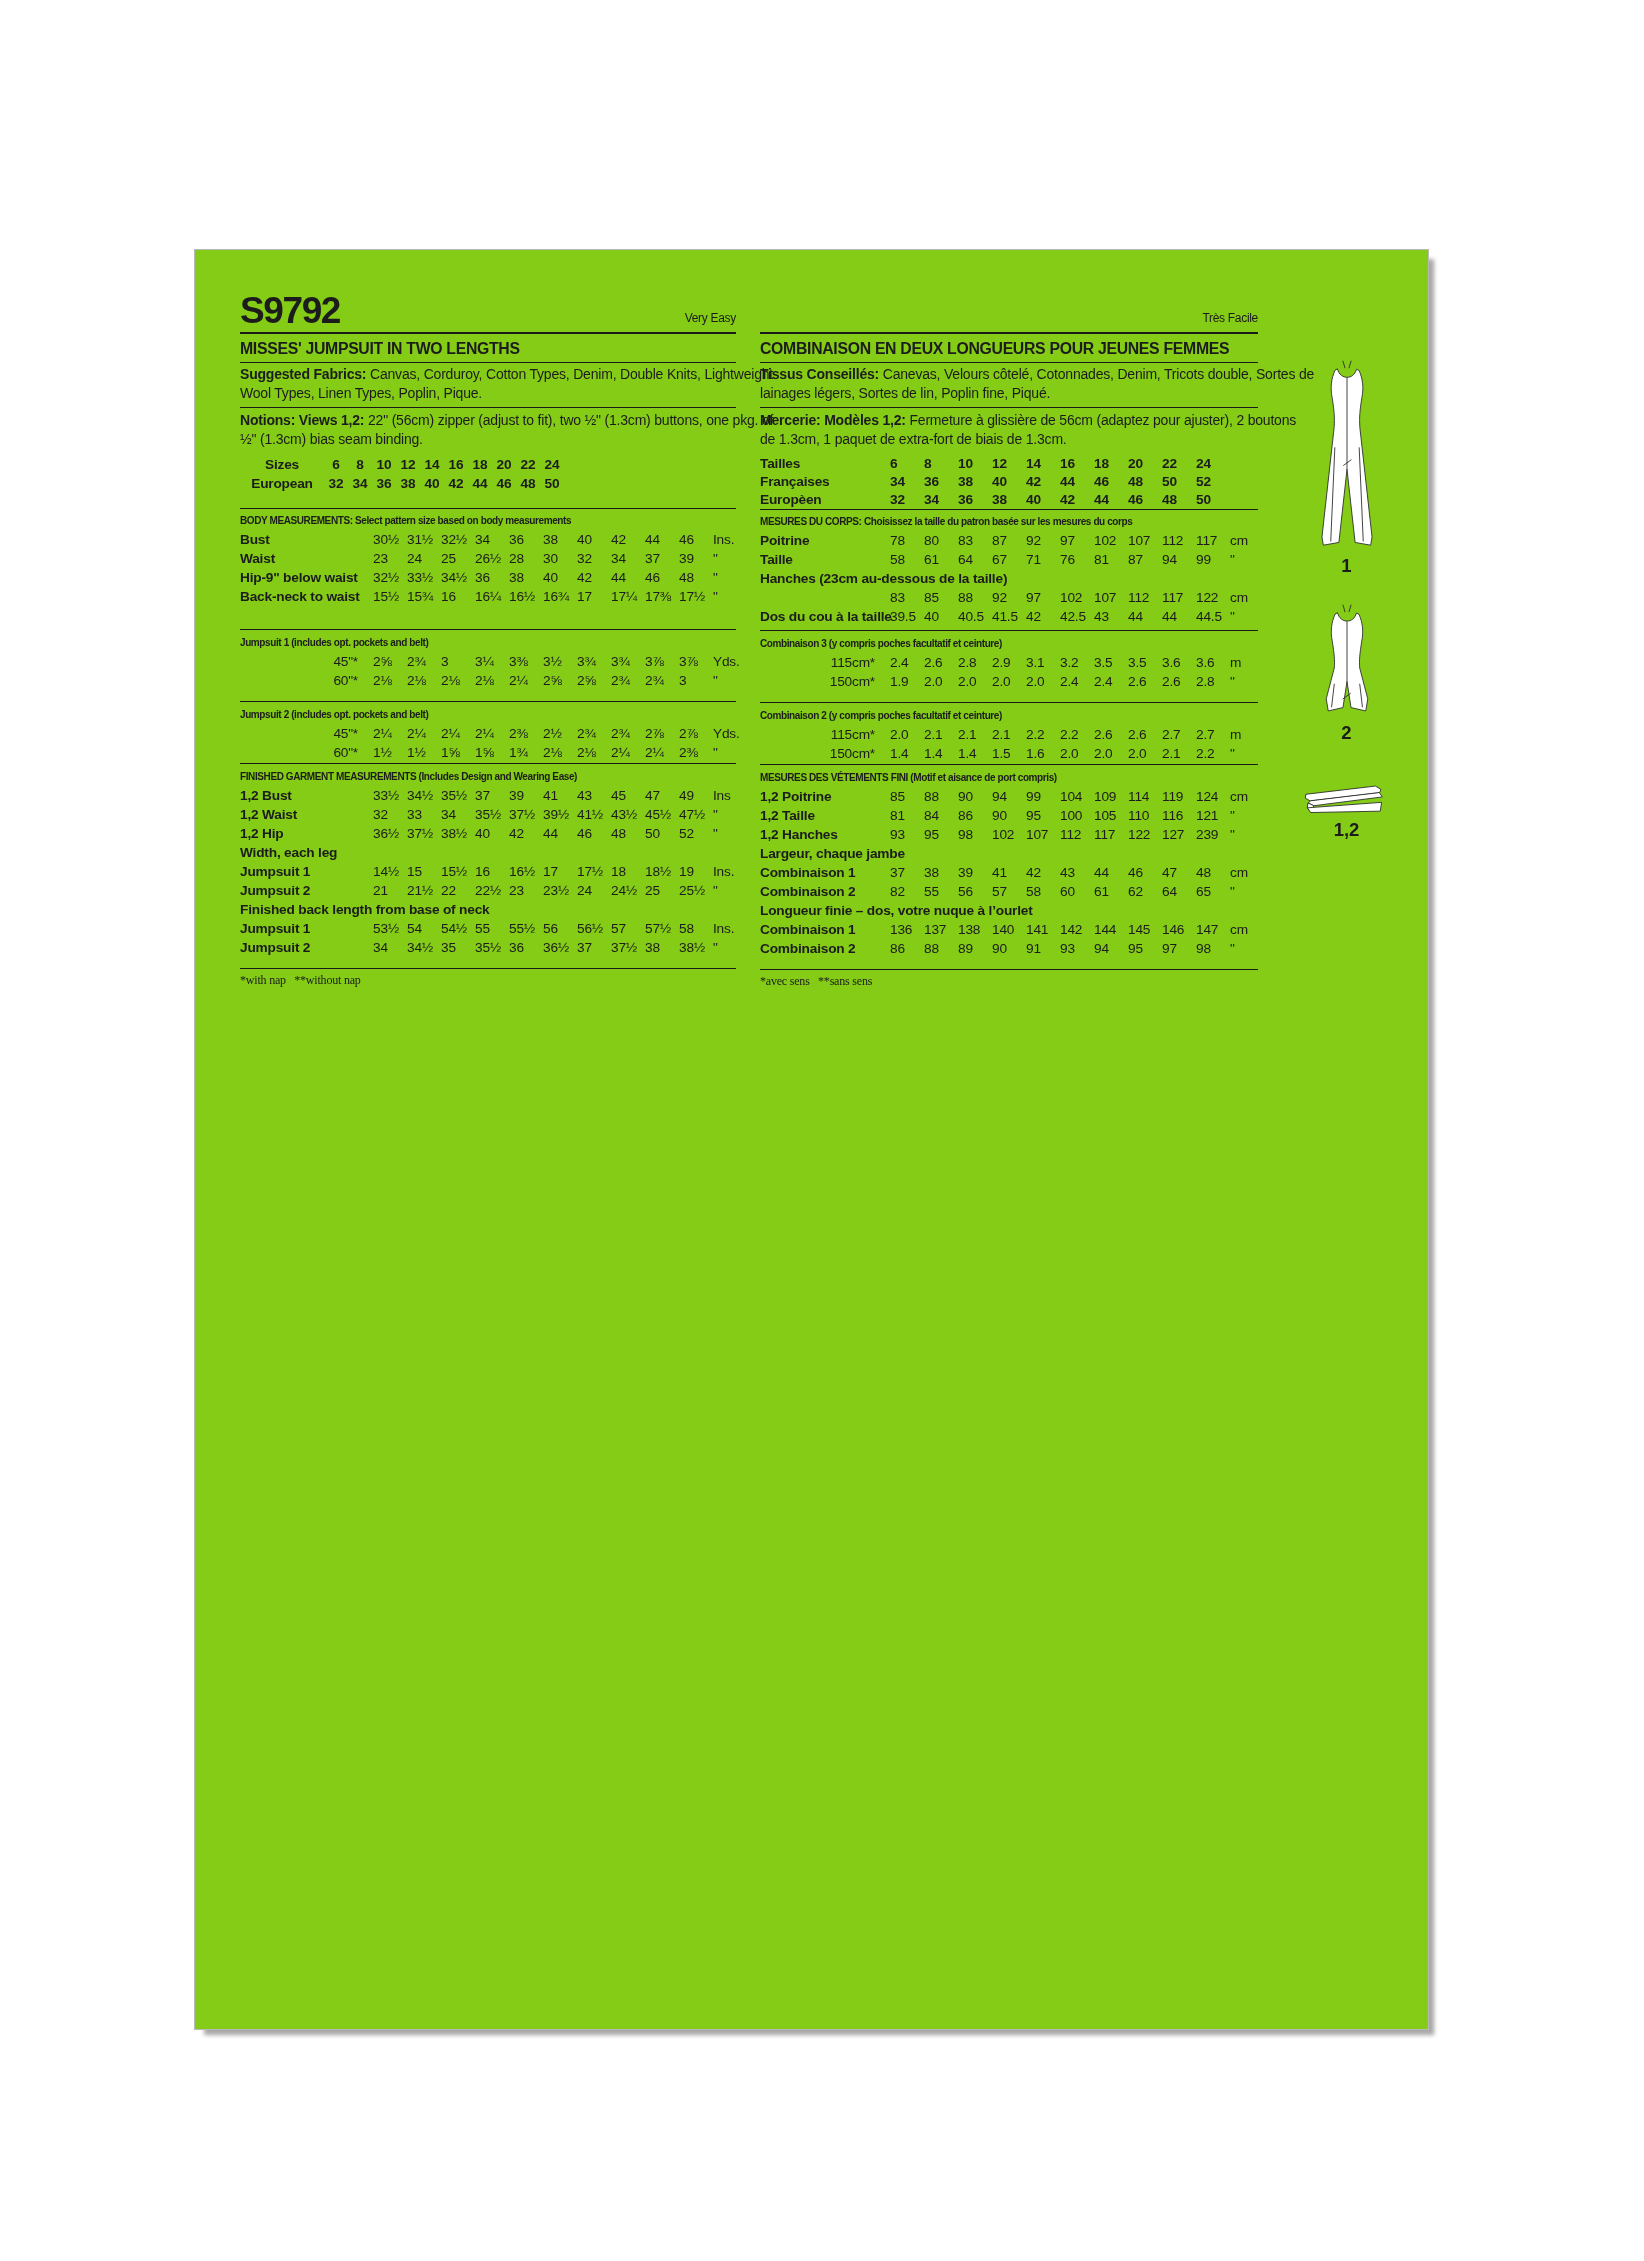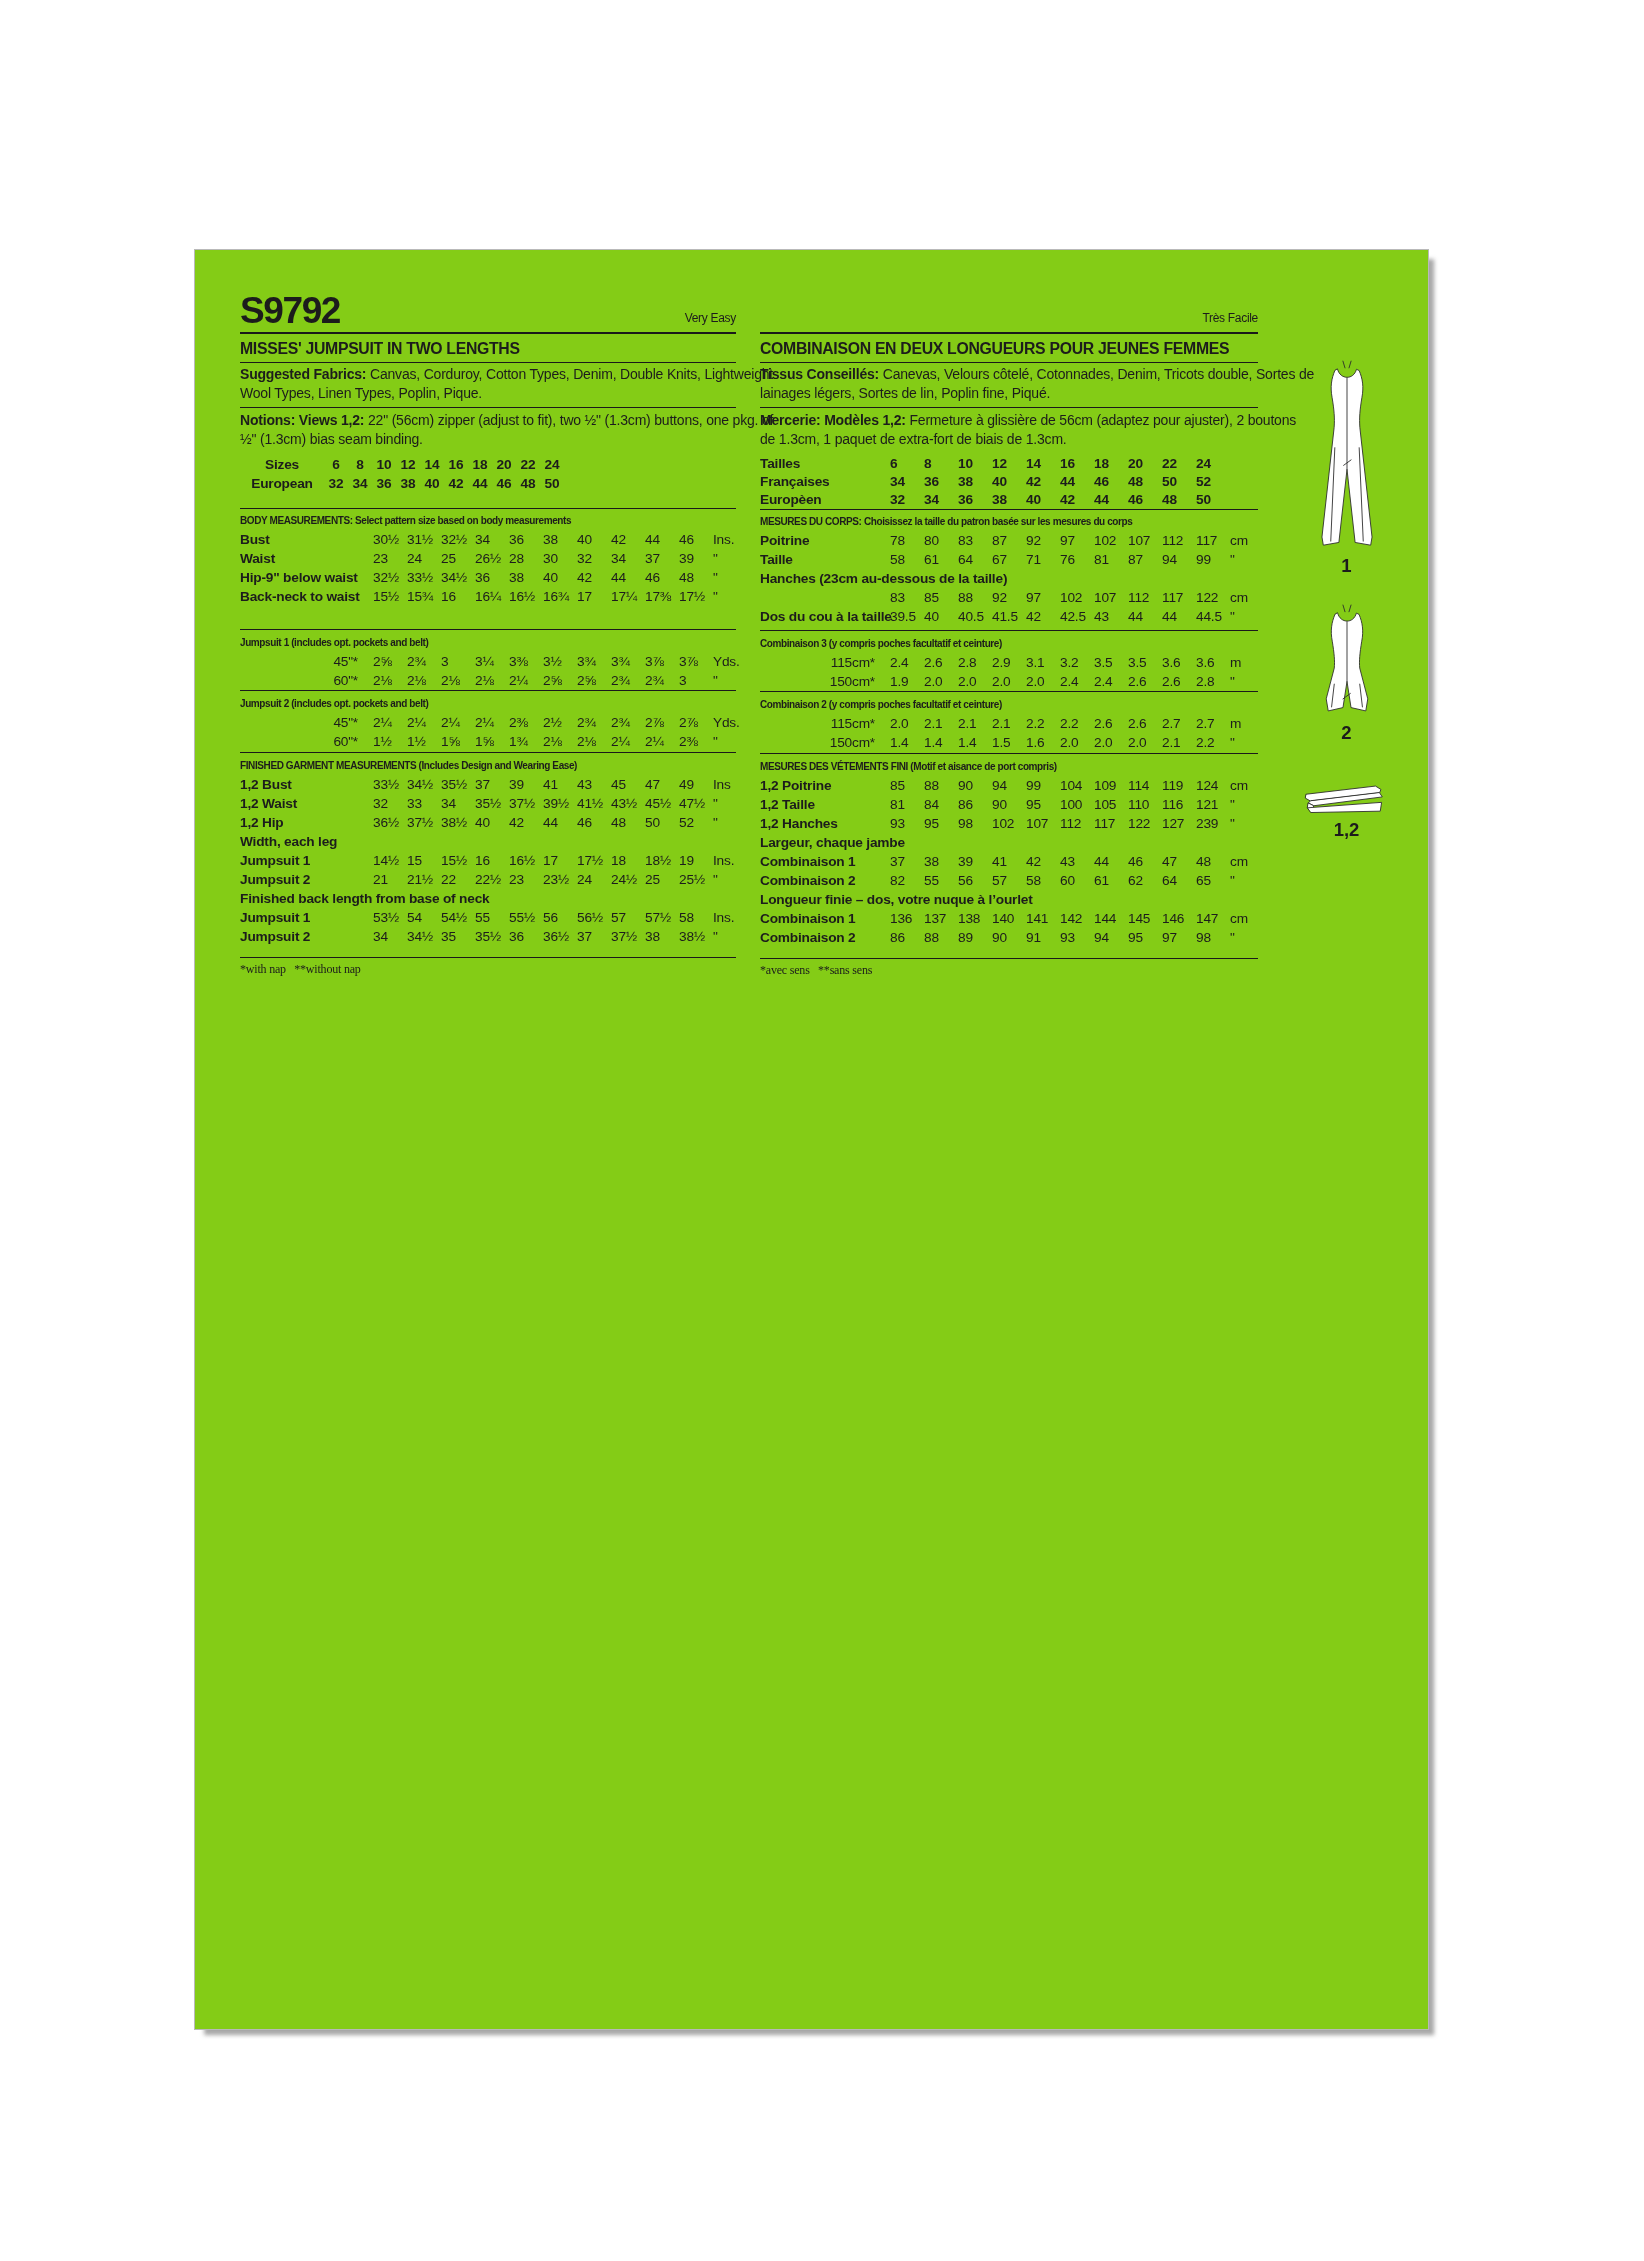--- a/index.html
+++ b/index.html
@@ -26,21 +26,21 @@
   .row .rv{white-space:nowrap;}
   .sizes-block{margin-top:1.4px;}
   .sizes-block .rv{font-weight:bold;}
   .col-fr .sizes-block .row{line-height:18px;}
   .sec{border-top:1.4px solid #1a1a1a;padding-top:2.7px;}
   .sec-h{font-size:10px;font-weight:bold;letter-spacing:-0.4px;white-space:nowrap;line-height:19px;}
   .col-en .sec.body{margin-top:15px;}
   .col-fr .sec.body{margin-top:0px;}
   .col-en .sec.yard1{margin-top:23px;}
   .col-fr .sec.yard1{margin-top:4.1px;}
-  .sec.yard2{margin-top:0;}
+  .sec.yard2{margin-top:11px;}
   .sec.fin{margin-top:1.4px;}
   .yard .row .rl{font-weight:normal;text-align:right;padding-right:15px;}
   .footnote{margin-top:11px;border-top:1.4px solid #1a1a1a;padding-top:4.1px;
     font-size:12px;letter-spacing:-0.2px;white-space:pre;font-family:Liberation Serif, serif;}
   .figs{position:absolute;left:1100px;top:103px;width:103px;text-align:center;}
   .fig-label{font-size:18.5px;font-weight:bold;line-height:20.6px;}
   .figs svg{display:block;margin:0 auto;}
   .fig2-wrap{margin-top:20.6px;}
   .belt-wrap{margin-top:38px;}
   svg path{stroke:#2b2b2b;stroke-width:1.3;fill:none;stroke-linejoin:round;stroke-linecap:round;}

